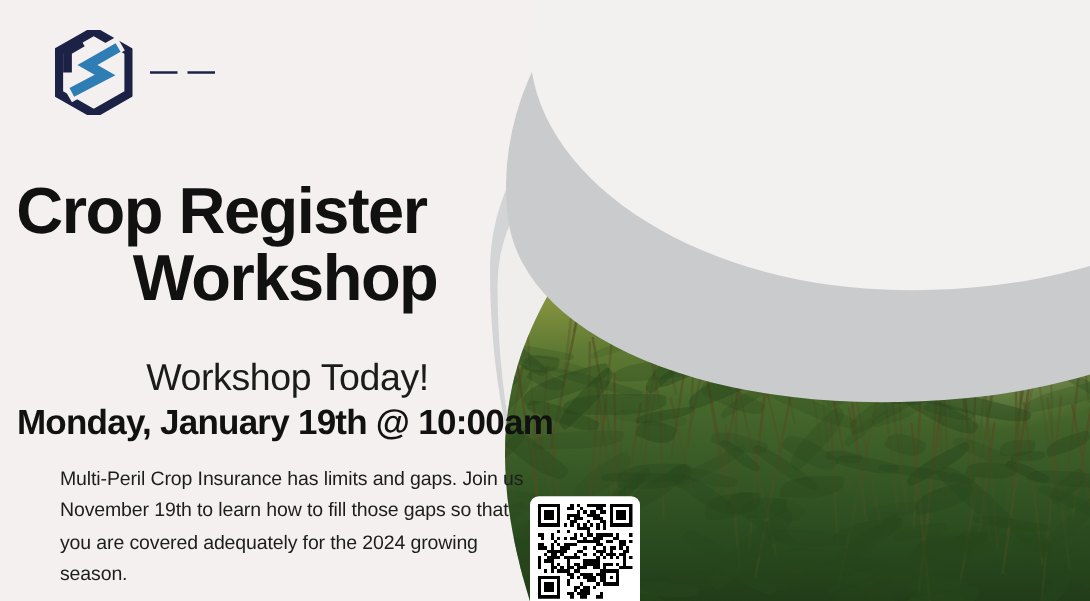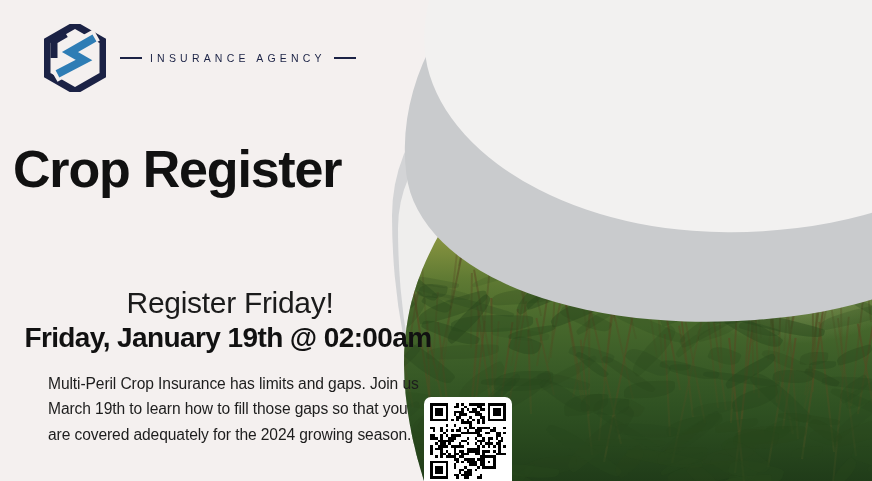--- a/index.html
+++ b/index.html
@@ -510,34 +510,34 @@
       <svg class="logo-mark" viewBox="0 0 62 68" xmlns="http://www.w3.org/2000/svg">
         <path d="M31 1 L59 17 L59 51 L31 67 L3 51 L3 17 Z" fill="none" stroke="#1b2245" stroke-width="7"></path>
         <path d="M47 14 L24 27 L39 36 L16 49" fill="none" stroke="#f4f0ef" stroke-width="13" stroke-linecap="square"></path>
         <path d="M47 16 L26 28 L40 36 L17 48" fill="none" stroke="#2e7db5" stroke-width="8" stroke-linecap="square"></path>
         <path d="M22 10 L10 17 L10 34" fill="none" stroke="#1b2245" stroke-width="7"></path>
       </svg>
     </span>
     <span class="logo-text">
       <span class="brand-sub-row">
         <span class="rule"></span>
-        <span class="brand-sub">INSURANCE AGENCY</span>
         <span class="rule"></span>
       </span>
     </span>
   </div>
 
   <div class="headline">
     <span>Crop Register</span>
+    <span class="l2">Workshop</span>
   </div>
 
-  <div class="register">Register Friday!</div>
-  <div class="dateline">Friday, January 19th @ 02:00am</div>
-
-  <div class="body-copy">Multi-Peril Crop Insurance has limits and gaps. Join us March 19th to learn how to fill those gaps so that you are covered adequately for the 2024 growing season.</div>
+  <div class="register">Workshop Today!</div>
+  <div class="dateline">Monday, January 19th @ 10:00am</div>
+
+  <div class="body-copy">Multi-Peril Crop Insurance has limits and gaps. Join us November 19th to learn how to fill those gaps so that you are covered adequately for the 2024 growing season.</div>
 
   <div class="qr-card">
     <svg viewBox="0 0 29 29" shape-rendering="crispEdges">
       <rect width="29" height="29" fill="#ffffff"></rect>
       <g fill="#000000" id="qr-cells">
           <rect x="0" y="0" width="1" height="1"></rect>
           <rect x="1" y="0" width="1" height="1"></rect>
           <rect x="2" y="0" width="1" height="1"></rect>
           <rect x="3" y="0" width="1" height="1"></rect>
           <rect x="4" y="0" width="1" height="1"></rect>

